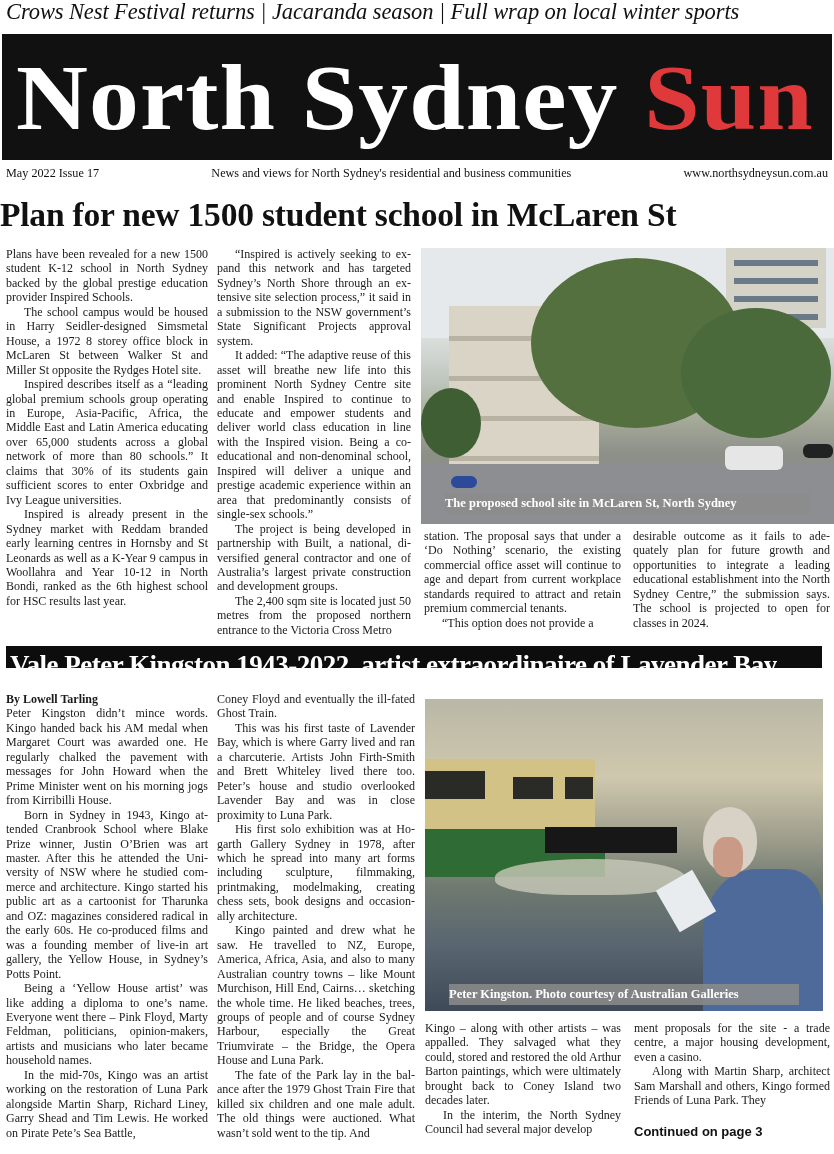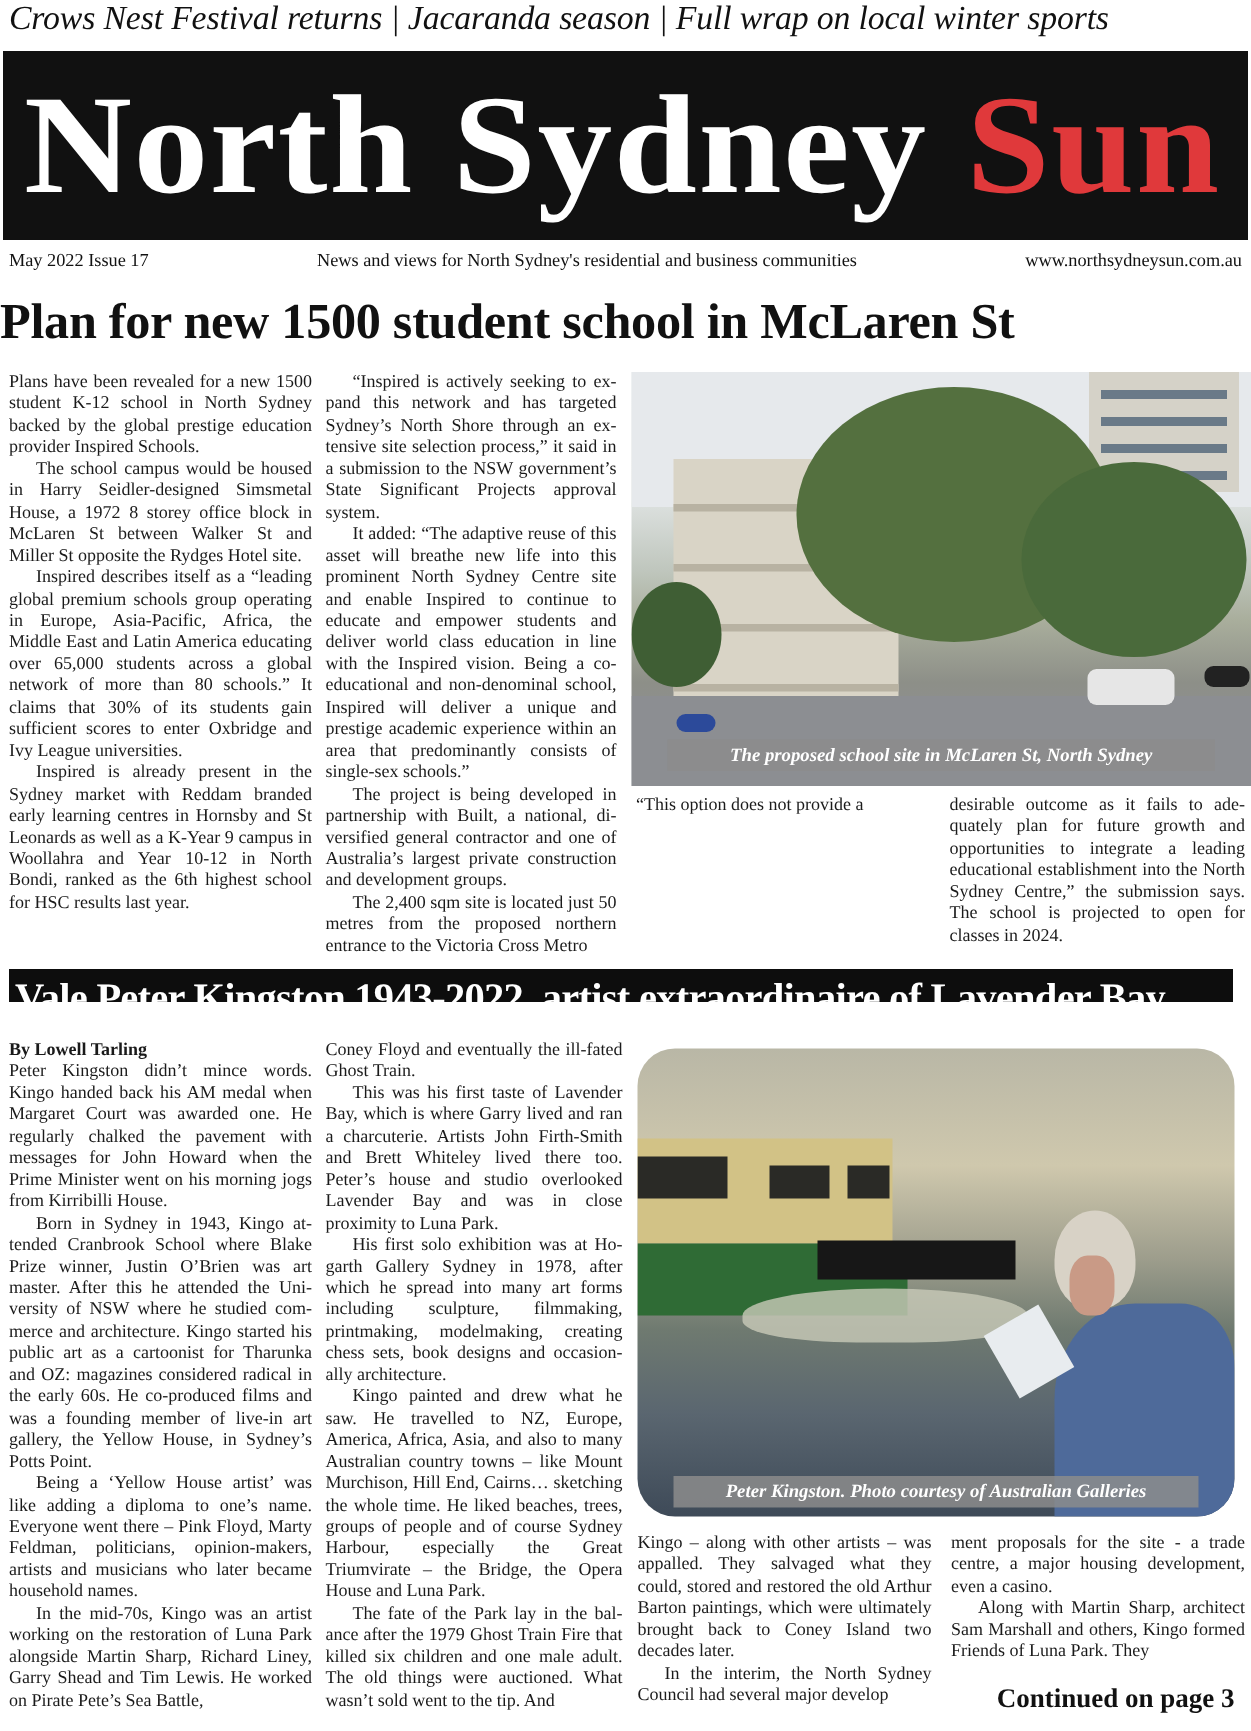--- a/index.html
+++ b/index.html
@@ -33,40 +33,40 @@
 
   .a1c1 { left: 6px; top: 247px; width: 202px; }
   .a1c2 { left: 217px; top: 247px; width: 194px; }
   .a1c3 { left: 424px; top: 529px; width: 197px; }
   .a1c4 { left: 633px; top: 529px; width: 197px; }
 
   .photo { position: absolute; overflow: hidden; }
   .photo1 { left: 421px; top: 248px; width: 413px; height: 276px;
     background: linear-gradient(180deg, #e4e7ea 0%, #dfe3e2 30%, #bfc6bd 48%, #a9ae9c 60%, #8d8f88 75%, #8e8f93 88%, #9fa2a6 100%); }
   .photo2 { left: 425px; top: 699px; width: 398px; height: 312px;
-    background: linear-gradient(180deg, #b9b7a6 0%, #cfc8ad 25%, #9d9d8c 45%, #6f7a70 60%, #5a6670 78%, #3e4a58 100%); border-radius: 25px; }
+    background: linear-gradient(180deg, #b9b7a6 0%, #cfc8ad 25%, #9d9d8c 45%, #6f7a70 60%, #5a6670 78%, #3e4a58 100%); }
 
   .caption { position: absolute; left: 24px; right: 24px; height: 21px; background: rgba(140,140,140,0.85);
     color: #ffffff; font-family: "Liberation Serif", serif; font-weight: bold; font-size: 12.5px; line-height: 21px;
-    text-align: center; white-space: nowrap; font-style: italic; }
+    text-align: left; white-space: nowrap; }
   .photo1 .caption { bottom: 10px; }
   .photo2 .caption { bottom: 6px; }
 
   .headline2 { position: absolute; left: 6px; top: 646px; width: 816px; height: 22px; background: #0d0d0d;
     color: #ffffff; font-family: "Liberation Serif", serif; font-size: 27px; line-height: 38px; padding-left: 4px;
     white-space: nowrap; letter-spacing: -0.5px; transform-origin: left center; }
 
   .a2c1 { left: 6px; top: 692px; width: 202px; }
   .a2c2 { left: 217px; top: 692px; width: 198px; }
   .a2c3 { left: 425px; top: 1021px; width: 196px; }
   .a2c4 { left: 634px; top: 1021px; width: 196px; }
   .byline { font-weight: bold; text-indent: 0 !important; }
 
-  .continued { position: absolute; left: 634px; top: 1124px; width: 189px; text-align: right;
-    font-family: Liberation Serif, serif; font-weight: bold; font-size: 18px; line-height: 16px; color: #111; }
+  .continued { position: absolute; left: 634px; top: 1124px; width: 189px; 
+    font-family: Liberation Sans, sans-serif; font-weight: bold; font-size: 13px; line-height: 16px; color: #111; }
 
   
   .p1-sky { position:absolute; left:0; top:0; width:100%; height:90px; background:#e6e9ec; }
   .p1-bldg { position:absolute; left:28px; top:58px; width:150px; height:180px; background:#d9d4c6; }
   .p1-bldg .band { position:absolute; left:0; width:100%; height:5px; background:#b8b2a2; }
   .p1-tower { position:absolute; right:8px; top:0; width:100px; height:80px; background:#d5d2c8; }
   .p1-tower .win { position:absolute; left:8px; width:84px; height:6px; background:#6a7a88; }
   .p1-tree { position:absolute; border-radius:50%; background:#4d6a3e; }
   .p1-road { position:absolute; left:0; bottom:0; width:100%; height:60px; background:#8c8e92; }
   .p1-car { position:absolute; border-radius:6px; }
@@ -130,20 +130,21 @@
   <div class="p1-tree" style="left:260px;top:60px;width:150px;height:130px;background:#4a6a3b"></div>
   <div class="p1-tree" style="left:0;top:140px;width:60px;height:70px;background:#3f5e34"></div>
   <div class="p1-road"></div>
   <div class="p1-car" style="left:304px;top:198px;width:58px;height:24px;background:#e6e6e6"></div>
   <div class="p1-car" style="left:30px;top:228px;width:26px;height:12px;background:#2c4a9a"></div>
   <div class="p1-car" style="left:382px;top:196px;width:30px;height:14px;background:#222"></div>
   <div class="caption">The proposed school site in McLaren St, North Sydney</div>
 </div>
 
 <div class="col a1c3">
+  <p class="cont">station. The proposal says that under a ‘Do Nothing’ scenario, the existing commercial office asset will continue to age and depart from current work­place standards required to attract and retain premium commercial tenants.</p>
   <p>“This option does not provide a</p>
 </div>
 <div class="col a1c4">
   <p class="cont">desirable outcome as it fails to ade­quately plan for future growth and opportunities to integrate a leading educational establishment into the North Sydney Centre,” the submission says. The school is projected to open for classes in 2024.</p>
 </div>
 
 <h2 class="headline2">Vale Peter Kingston 1943-2022, artist extraordinaire of Lavender Bay</h2>
 
 <div class="col a2c1">
   <p class="byline">By Lowell Tarling</p>

